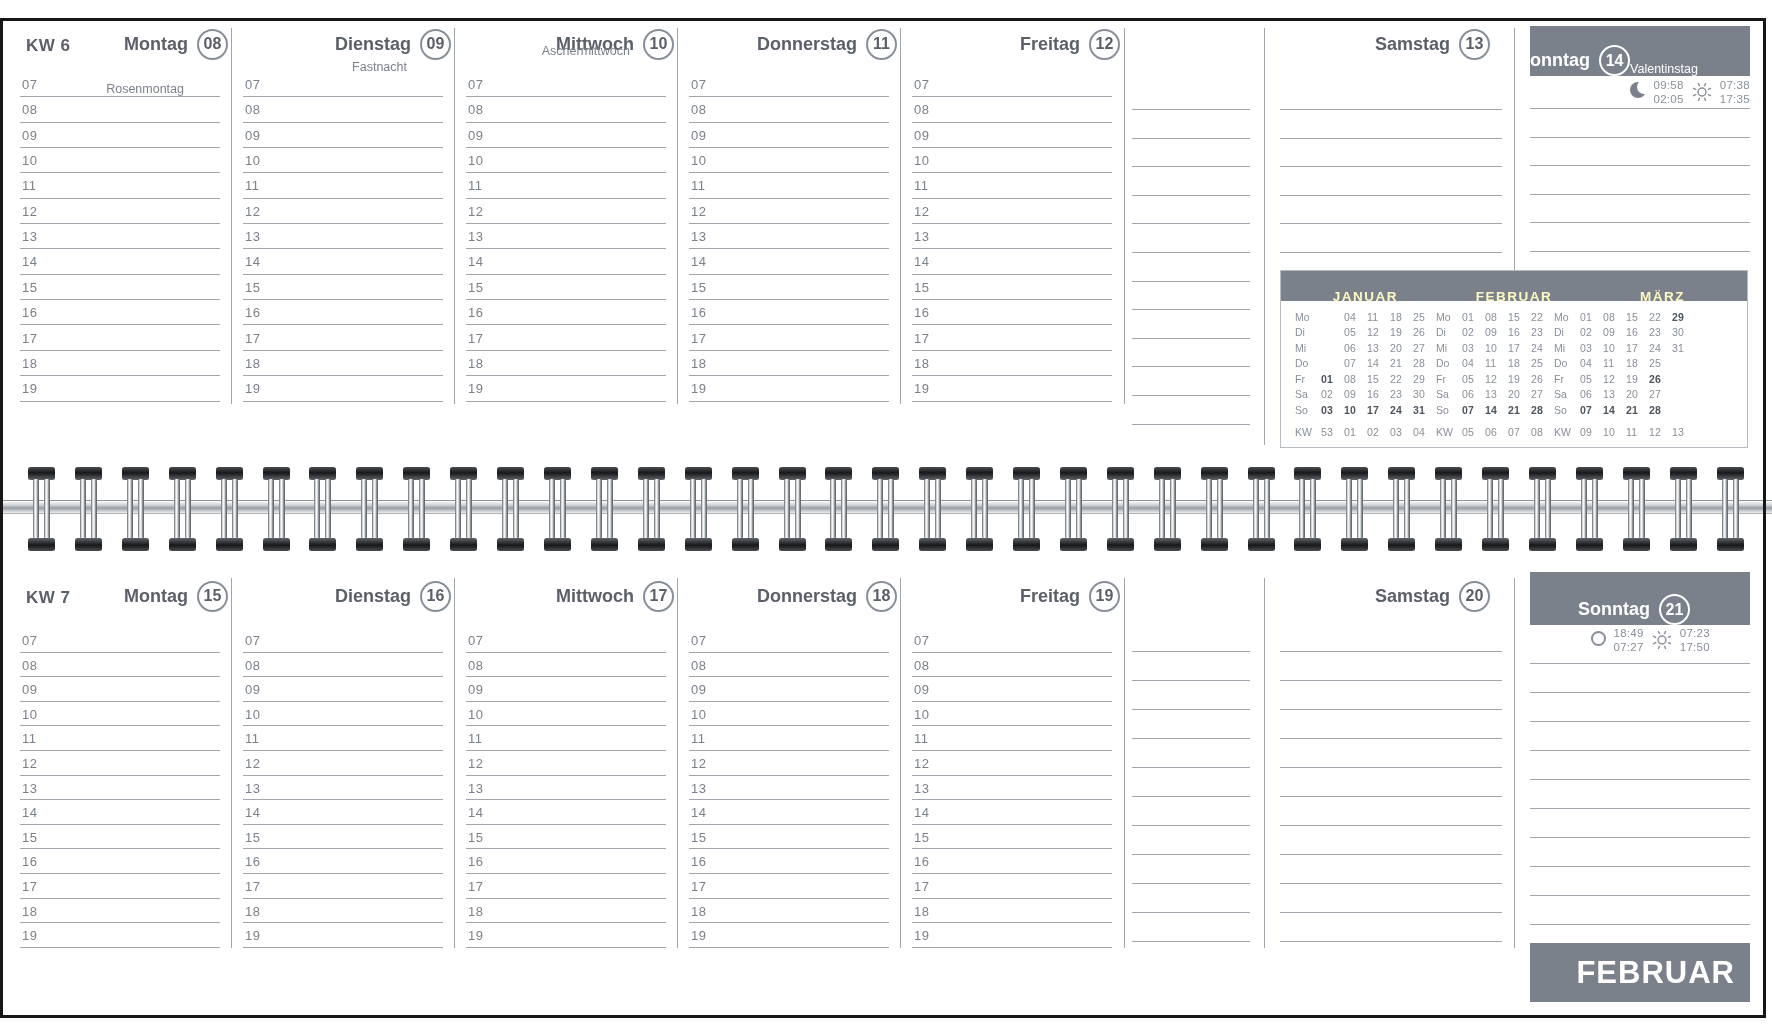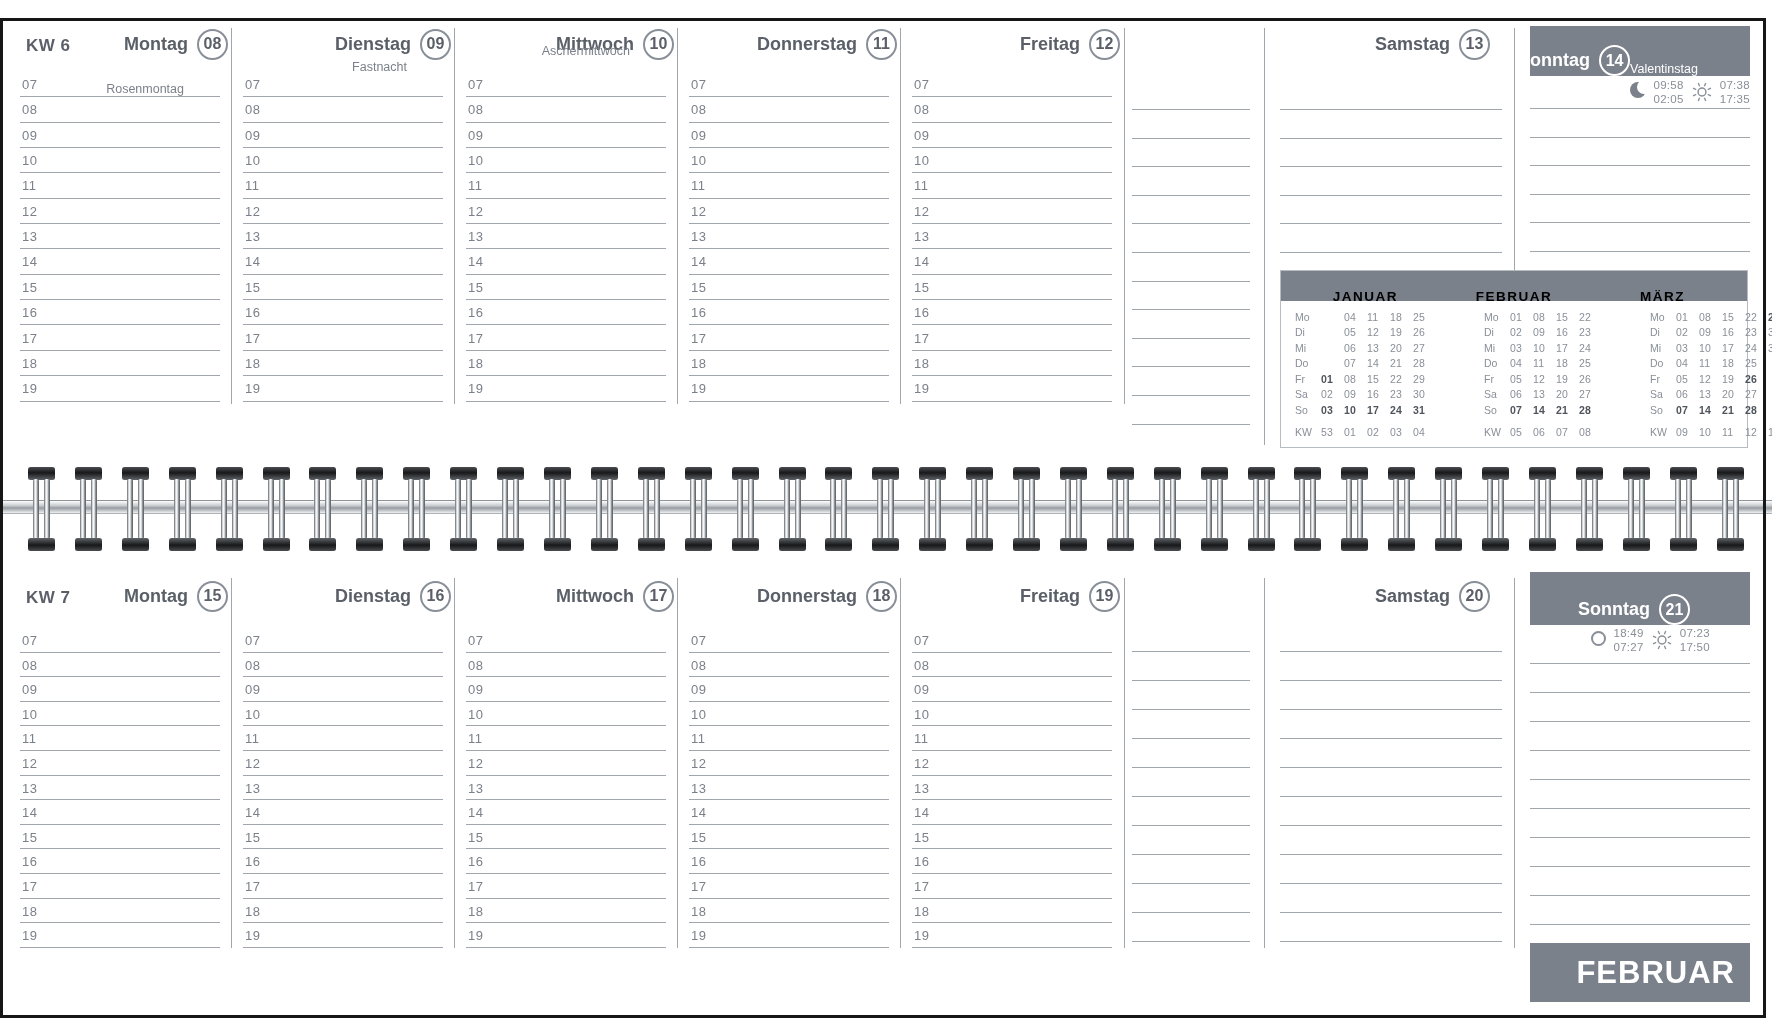--- a/index.html
+++ b/index.html
@@ -35,22 +35,22 @@
   .tcol{text-align:right;letter-spacing:.3px;}
   .mooncr{width:16px;height:16px;border-radius:50%;
           box-shadow:inset 6px -3px 0 1px var(--muted);margin-top:3px;}
   .moonfull{width:15px;height:15px;border:2px solid var(--faint);border-radius:50%;
             box-sizing:border-box;margin-top:4px;}
   .sunic{margin-top:2px;}
   .mc-box{position:absolute;left:1280px;top:270px;width:468px;height:178px;background:#fff;
           border:1px solid #b7bcc2;box-sizing:border-box;z-index:3;}
   .mc-head{display:flex;justify-content:space-between;align-items:center;height:30px;
            background:var(--box);padding:0 14px;}
-  .mc-hcell{text-align:center;color:#000000;font-weight:bold;font-size:13.5px;letter-spacing:1.5px;margin-top:20px;}
-  .mc-body{display:flex;padding:8px 14px 0;gap:48px;}
+  .mc-hcell{text-align:center;color:#fef9c3;font-weight:bold;font-size:13.5px;letter-spacing:1.5px;margin-top:20px;}
+  .mc-body{display:flex;padding:8px 14px 0;}
   .mc-row{display:flex;height:15.5px;align-items:center;}
   .mc-lab{width:26px;font-size:10.5px;color:var(--faint);}
   .mc-cell{width:23px;font-size:10.5px;color:var(--faint);letter-spacing:.2px;}
   .mc-cell.b{color:var(--boldcal);font-weight:bold;}
   .mc-kw{margin-top:7px;}
   .febbox{position:absolute;left:1530px;top:943px;width:220px;height:59px;background:var(--box);
           display:flex;align-items:center;justify-content:flex-end;padding-right:15px;
           box-sizing:border-box;color:#fff;font-size:31px;font-weight:bold;letter-spacing:1px;}
   .bbar{position:absolute;left:0;top:500px;width:1772px;height:14px;z-index:1;
         background:linear-gradient(180deg,#fdfdfd,#c7cbce 40%,#969ca1 58%,#eef0f1);

